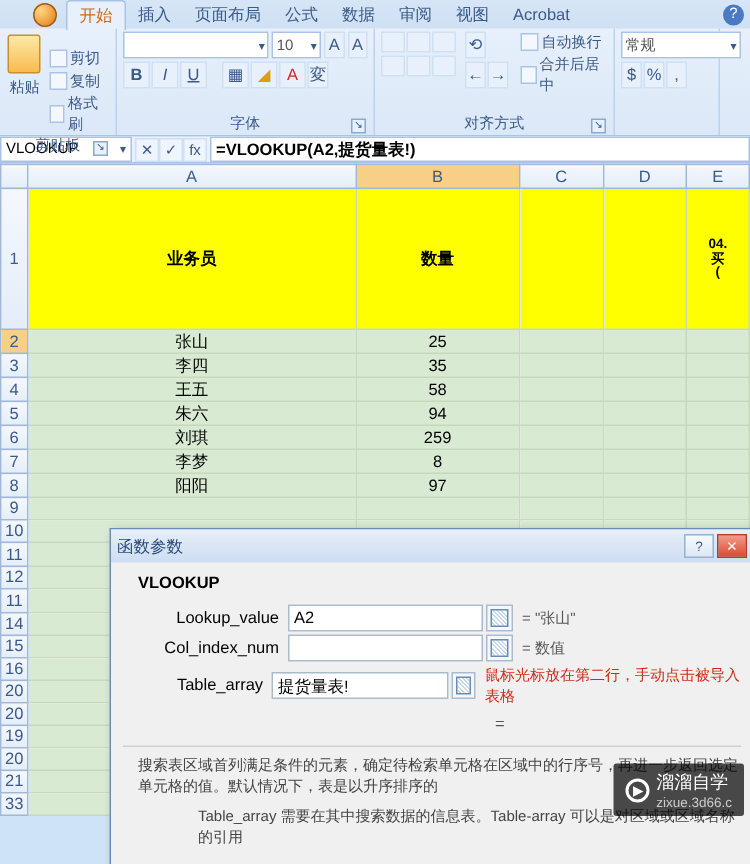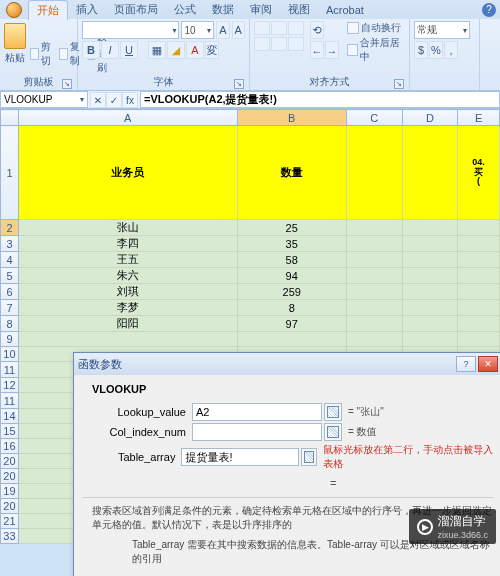--- a/index.html
+++ b/index.html
@@ -1,34 +1,34 @@
 <!DOCTYPE html>
 <html><head>
 <meta charset="utf-8">
 <style>
 * { margin: 0; padding: 0; box-sizing: border-box; font-family: "Microsoft YaHei", SimSun, Arial, sans-serif; }
 body { background: #cfe3f7; width: 500px; height: 576px; overflow: hidden; position: relative; font-size: 11px; }
 
 
-.tabs { display: flex; align-items: center; height: 19px; background: linear-gradient(#d6e6f7,#cfe0f3); padding-left: 4px; }
+.tabs { display: flex; align-items: center; height: 19px; background: linear-gradient(#d6e6f7,#cfe0f3); padding-left: 20px; }
 .office-btn { width: 16px; height: 16px; background: radial-gradient(circle at 30% 30%, #ffd880, #e07a1a); border-radius: 50%; margin: 1px 6px 1px 2px; border: 1px solid #a55a10; }
 .tab { padding: 2px 8px; color: #3b5a87; font-size: 11px; cursor: default; }
 .tab.active { background: #e7f0fb; border: 1px solid #a9c3e6; border-bottom: none; border-radius: 3px 3px 0 0; color: #d06a18; }
 .help-icon { margin-left: auto; margin-right: 4px; width: 14px; height: 14px; background: #4a7ac4; color: #fff; border-radius: 50%; font-size: 10px; text-align: center; line-height: 14px; }
 
 
 .ribbon { height: 72px; background: linear-gradient(#e7f0fb,#dbe8f8); display: flex; border-bottom: 1px solid #a9c3e6; }
 .group { border-right: 1px solid #bcd2ed; display: flex; flex-direction: column; padding: 2px 4px 0 4px; }
 .group-label { text-align: center; font-size: 10px; color: #3b5a87; margin-top: auto; padding-bottom: 1px; position: relative; }
 .dlaunch { position: absolute; right: 1px; bottom: 1px; width: 10px; height: 10px; border: 1px solid #8aa8d0; background: #e7f0fb; font-size: 7px; line-height: 8px; text-align: center; color: #3b5a87; }
 .group-body { display: flex; gap: 2px; flex: 1; }
 
 .paste-big { width: 28px; text-align: center; color: #3b5a87; font-size: 10px; }
 .paste-big .iclip { width: 22px; height: 26px; margin: 2px auto; background: linear-gradient(#fde9a8,#f8bb4f); border: 1px solid #cc8e2a; border-radius: 2px; }
-.mini-btns { display: flex; flex-direction: row; gap: 1px; font-size: 10px; color: #3b5a87; margin-top: 11px; }
+.mini-btns { display: flex; flex-direction: column; gap: 1px; font-size: 10px; color: #3b5a87; margin-top: 11px; }
 .mini-btns div { display: flex; align-items: center; gap: 2px; padding: 0 2px; }
 .mi { width: 12px; height: 12px; display: inline-block; border: 1px solid #a9c3e6; background: #f4f8fd; }
 
 .font-row { display: flex; gap: 2px; align-items: center; margin-bottom: 2px; }
 .combo { height: 18px; background: #fff; border: 1px solid #a9c3e6; display: flex; align-items: center; padding: 0 2px; font-size: 10px; color: #555; }
 .combo .dd { margin-left: auto; color: #3b5a87; font-size: 8px; }
 .btnrow { display: flex; gap: 1px; }
 .rb { width: 18px; height: 18px; border: 1px solid #cfe0f3; background: #e7f0fb; text-align: center; line-height: 16px; font-size: 11px; color: #3b5a87; }
 .rb.small { width: 14px; }
 
@@ -181,21 +181,21 @@
             <span class="mi"></span>
             <span>合并后居中</span>
           </div>
       </div>
     </div>
     <div class="group-label"><span>对齐方式</span><span class="dlaunch">↘</span></div>
   </div>
 
   <div class="group" style="width:70px">
     <div style="flex:1">
-      <div class="combo" style="width:56px">
+      <div class="combo" style="width:80px">
           <span>常规</span>
           <span class="dd">▾</span>
         </div>
       <div class="btnrow" style="margin-top:2px">
         <div class="rb small">$</div>
         <div class="rb small">%</div>
         <div class="rb small">,</div>
       </div>
     </div>
     <div class="group-label">&nbsp;</div>

